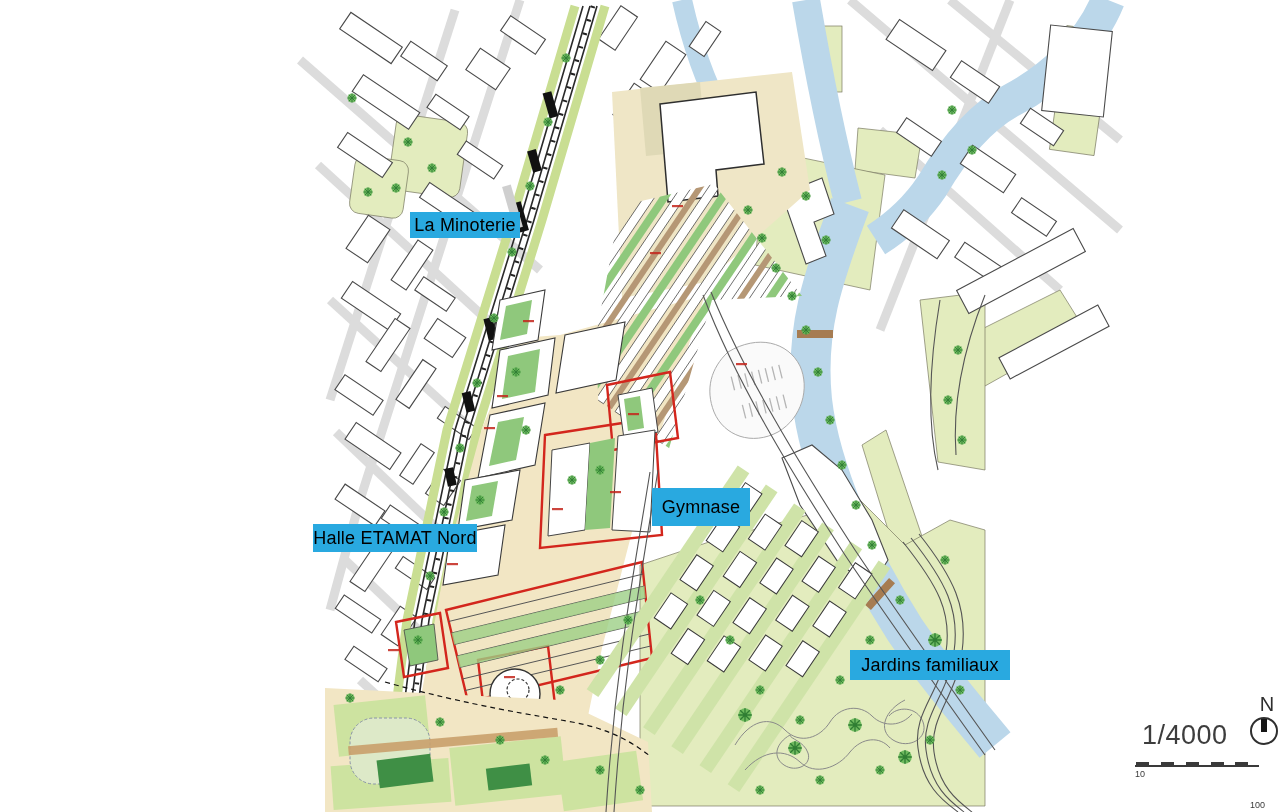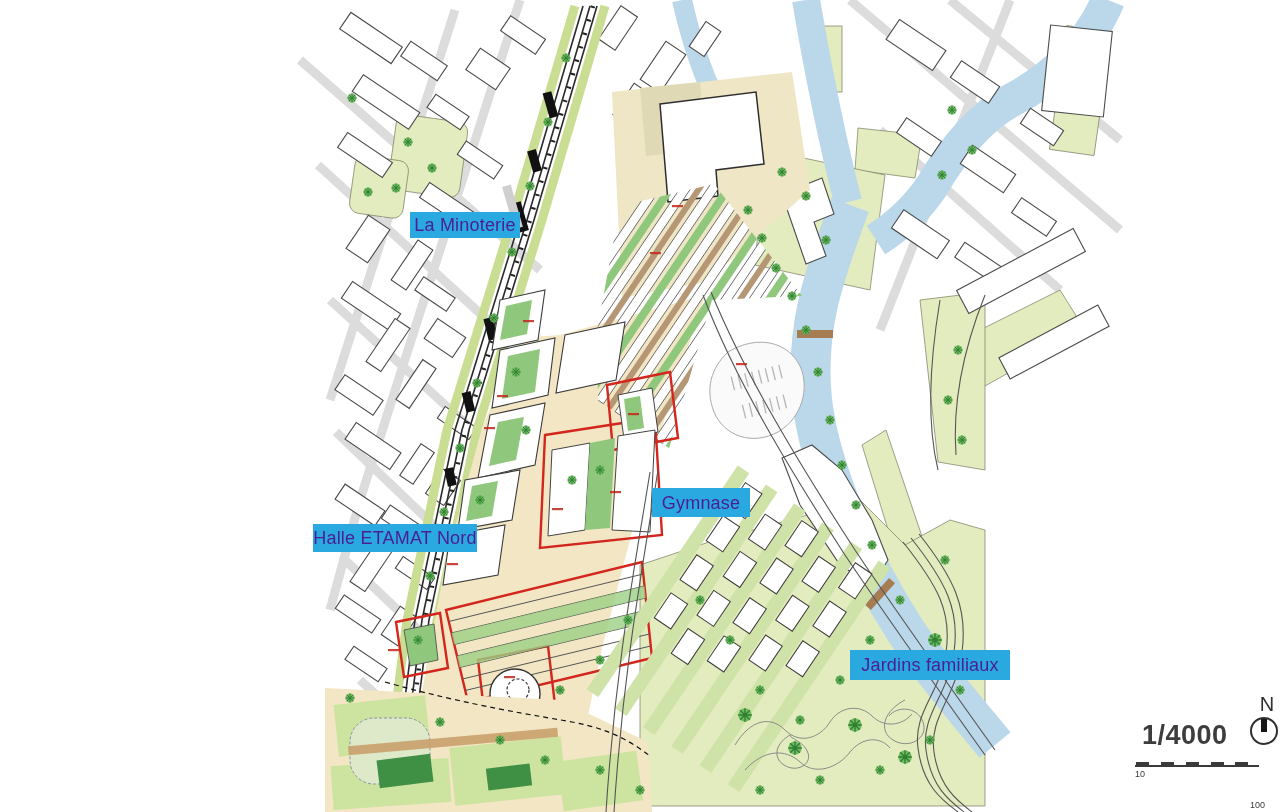--- a/index.html
+++ b/index.html
@@ -1,24 +1,24 @@
 <!DOCTYPE html>
 <html><head>
 <meta charset="utf-8">
 <style>
   html,body{margin:0;padding:0;background:#ffffff;}
   body{width:1280px;height:812px;position:relative;overflow:hidden;
        font-family:"Liberation Sans",sans-serif;}
   #map-wrap{position:absolute;left:0;top:0;width:1280px;height:812px;}
   svg{position:absolute;left:0;top:0;}
-  .map-label{position:absolute;background:#29A9E0;color:#4c1d95;
+  .map-label{position:absolute;background:#29A9E0;color:#000000;
              font-size:18px;line-height:1;display:flex;align-items:center;
              justify-content:center;white-space:nowrap;letter-spacing:.2px;}
   .legend{position:absolute;color:#3d3d3d;}
-  #scale-text{left:1142px;top:720px;font-size:27px;letter-spacing:.5px;font-weight:bold;}
+  #scale-text{left:1142px;top:720px;font-size:27px;letter-spacing:.5px;}
   #north{left:1240px;top:694px;width:40px;text-align:center;}
   #north .n{font-size:20px;color:#2f2f2f;display:block;line-height:1;margin-left:14px;}
   #north .compass{display:block;width:24px;height:24px;border:2.4px solid #2f2f2f;
      border-radius:50%;margin:3px 0 0 10px;position:relative;}
   #north .needle{position:absolute;left:9px;top:0px;width:6px;height:13px;background:#161616;}
   #scalebar{position:absolute;left:1135px;top:760px;width:124px;height:18px;}
   #scalebar .line{position:absolute;left:0;top:5px;width:124px;height:1.6px;background:#3a3a3a;}
   #scalebar .dash{position:absolute;top:2px;width:13px;height:3.4px;background:#3a3a3a;}
   #scalebar .lab{position:absolute;top:9px;font-size:9px;color:#3a3a3a;}
   #scalebar .lab.right{right:-6px;margin-top:31px;}
@@ -376,21 +376,21 @@
         <rect x="610" y="491" width="11" height="2.2"></rect>
     <rect x="628" y="413" width="11" height="2.2"></rect>
         <rect x="736" y="363" width="11" height="2.2"></rect>
     <rect x="672" y="205" width="11" height="2.2"></rect>
         <rect x="650" y="252" width="11" height="2.2"></rect>
   </g>
 </svg>
 
 <div class="map-label" style="left:410px;top:212px;width:110px;height:26px;">La Minoterie</div>
 <div class="map-label" style="left:313px;top:524px;width:164px;height:28px;">Halle ETAMAT Nord</div>
-<div class="map-label" style="left:652px;top:488px;width:98px;height:29px;text-align:right;">Gymnase</div>
+<div class="map-label" style="left:652px;top:488px;width:98px;height:38px;text-align:right;">Gymnase</div>
 <div class="map-label" style="left:850px;top:650px;width:160px;height:30px;">Jardins familiaux</div>
 
 <div id="scale-text" class="legend">1/4000</div>
 <div id="north" class="legend">
   <span class="n">N</span>
   <span class="compass">
         <span class="needle"></span>
       </span>
 </div>
 <div id="scalebar">

